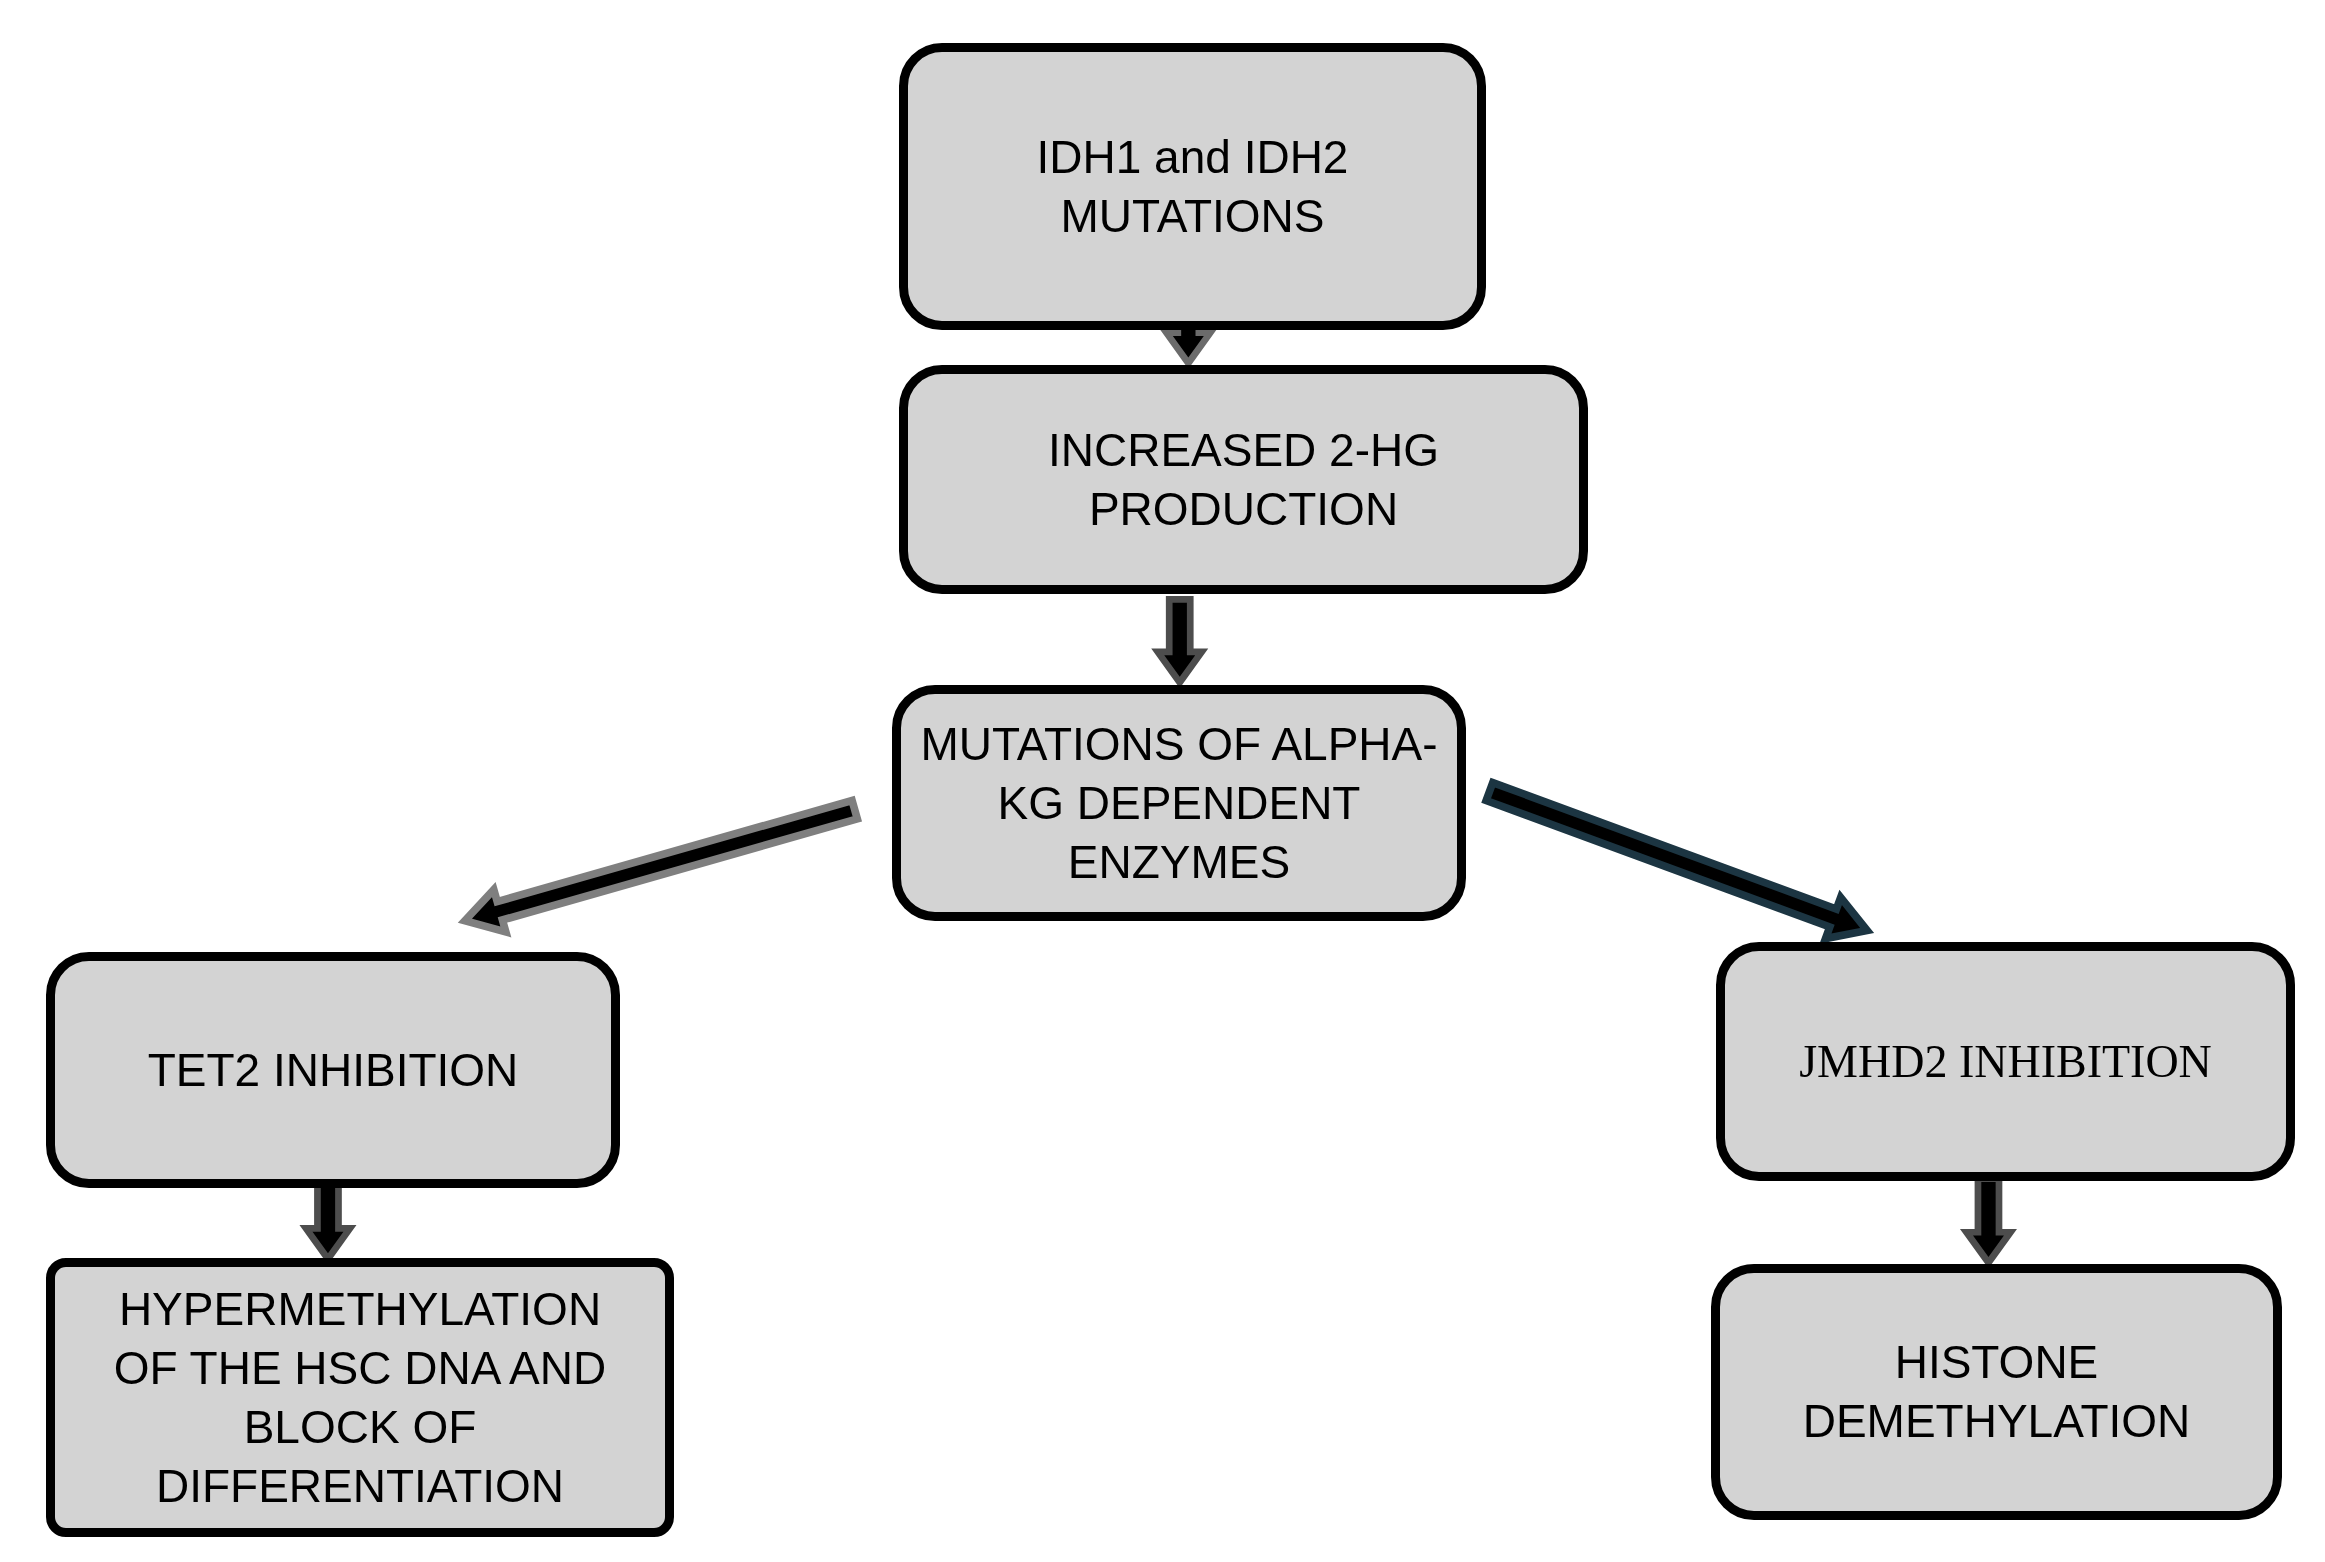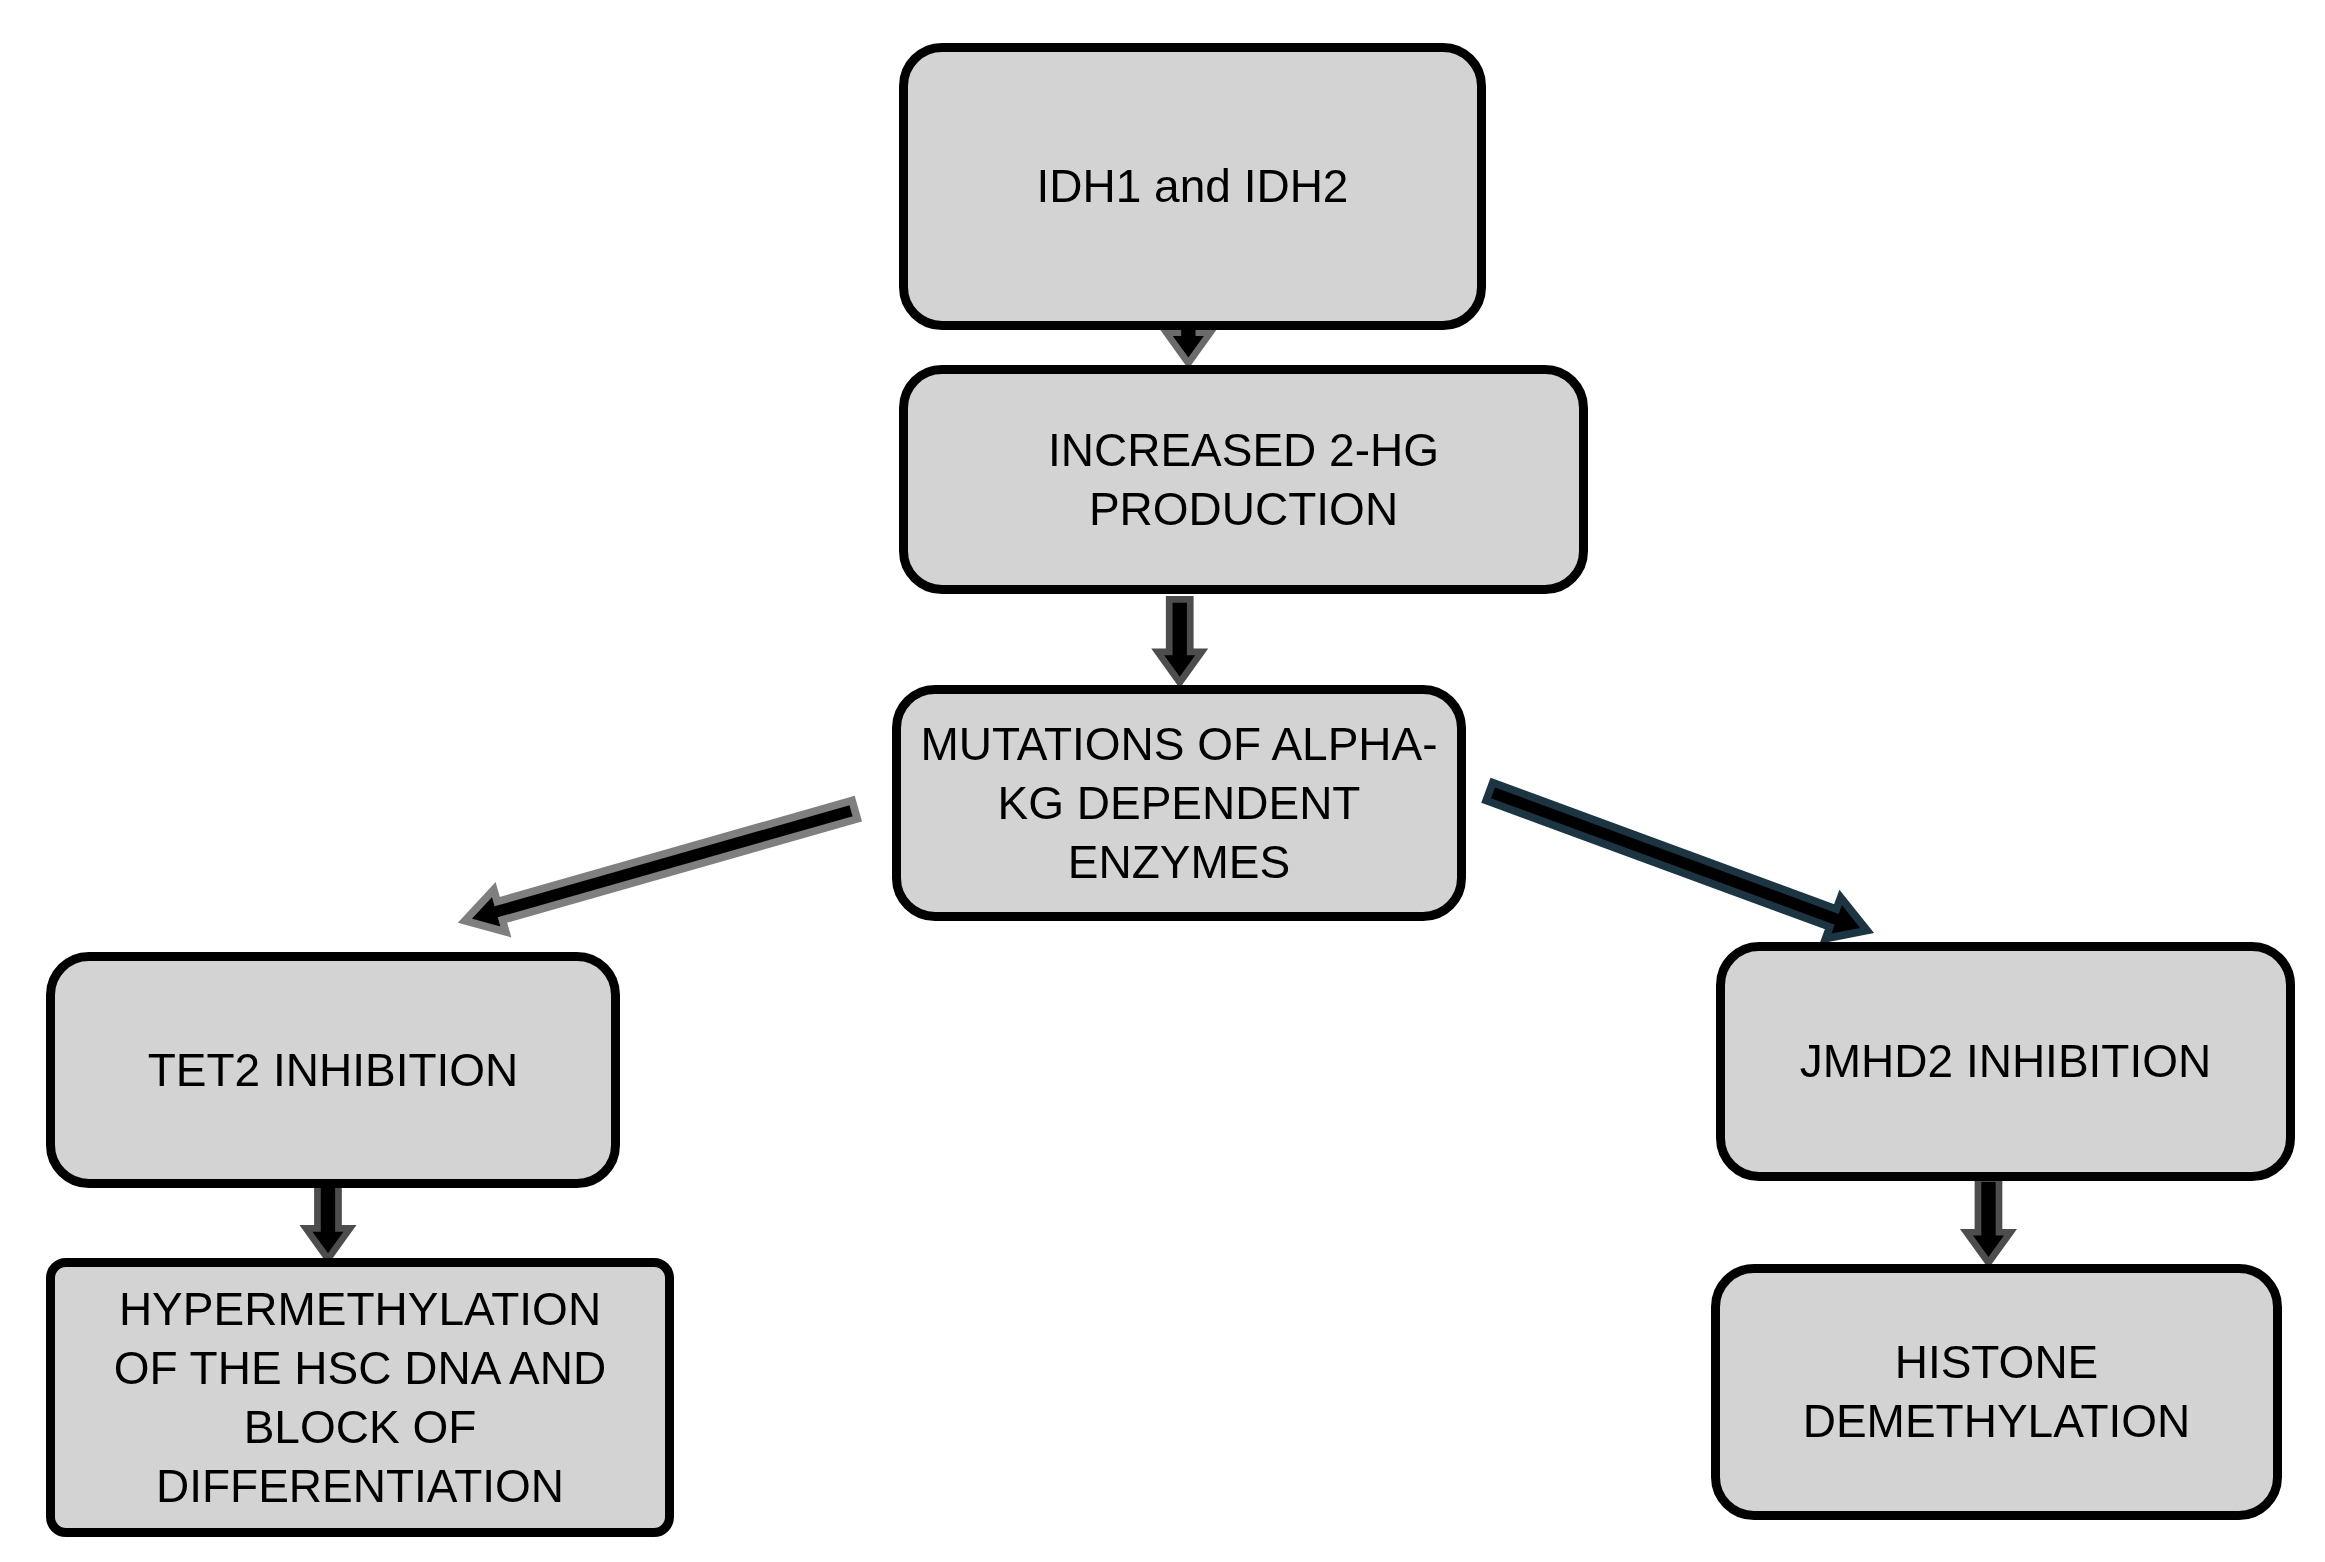--- a/index.html
+++ b/index.html
@@ -57,20 +57,21 @@
     <g transform="translate(1558 828) rotate(20.2)">
       <polygon points="0,-10 383,-10 383,-23 421,0 383,23 383,10 0,10" stroke-width="8" stroke-linejoin="miter" fill="#000000" stroke="#1c3542"></polygon>
     </g>
     <polygon points="332,1231 354,1231 354,1285 366,1285 343,1317 320,1285 332,1285" stroke-width="7" stroke-linejoin="miter" fill="#000000" stroke="#4d4d4d"></polygon>
     <polygon points="2069,1233 2091,1233 2091,1289 2103,1289 2080,1321 2057,1289 2069,1289" stroke-width="7" stroke-linejoin="miter" fill="#000000" stroke="#4d4d4d"></polygon>
   </svg>
 
   <div class="node" style="left:899px;top:43px;width:587px;height:287px;">
     <div class="node-text">
       <span class="line">IDH1 and IDH2</span>
+      <span class="line">MUTATIONS</span>
     </div>
   </div>
 
   <div class="node" style="left:899px;top:365px;width:689px;height:229px;">
     <div class="node-text">
       <span class="line">INCREASED 2-HG</span>
       <span class="line">PRODUCTION</span>
     </div>
   </div>
 
@@ -90,21 +91,21 @@
 
   <div class="node" style="left:46px;top:1258px;width:628px;height:279px;border-radius:20px;">
     <div class="node-text">
       <span class="line">HYPERMETHYLATION</span>
       <span class="line">OF THE HSC DNA AND</span>
       <span class="line">BLOCK OF</span>
       <span class="line">DIFFERENTIATION</span>
     </div>
   </div>
 
-  <div class="node" style="left:1716px;top:942px;width:579px;height:239px;">
+  <div class="node" style="left:1716px;top:942px;width:579px;height:239px;font-family:Liberation Serif, serif;">
     <div class="node-text">
       <span class="line">JMHD2 INHIBITION</span>
     </div>
   </div>
 
   <div class="node" style="left:1711px;top:1264px;width:571px;height:256px;">
     <div class="node-text">
       <span class="line">HISTONE</span>
       <span class="line">DEMETHYLATION</span>
     </div>

